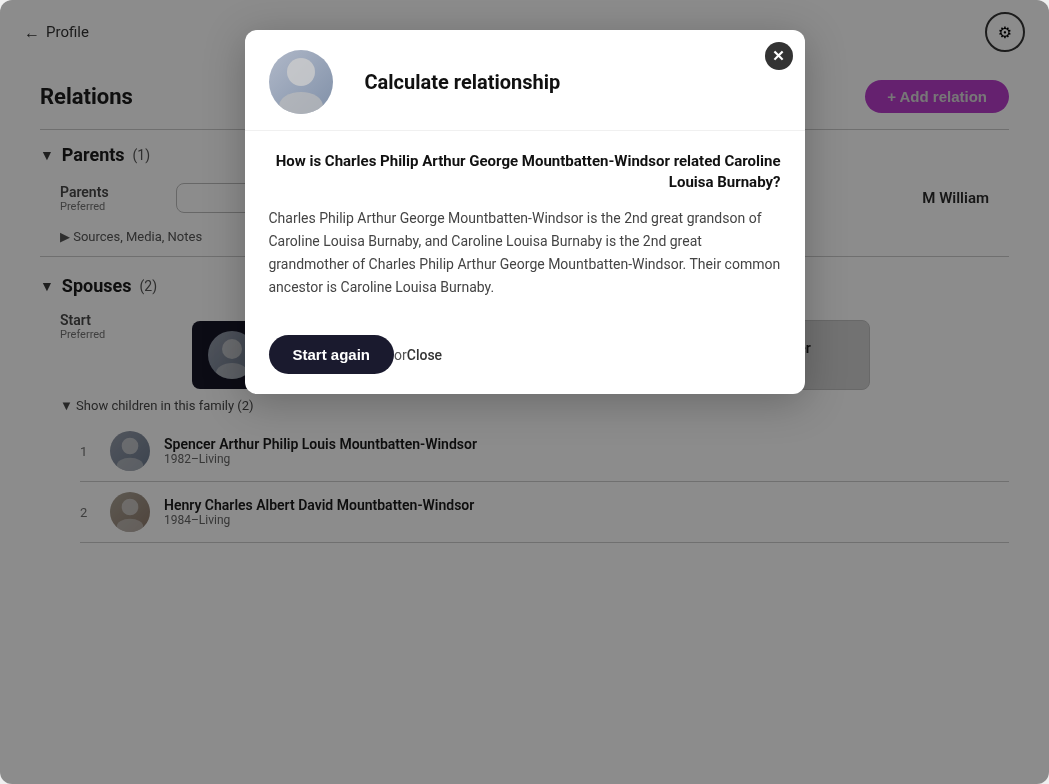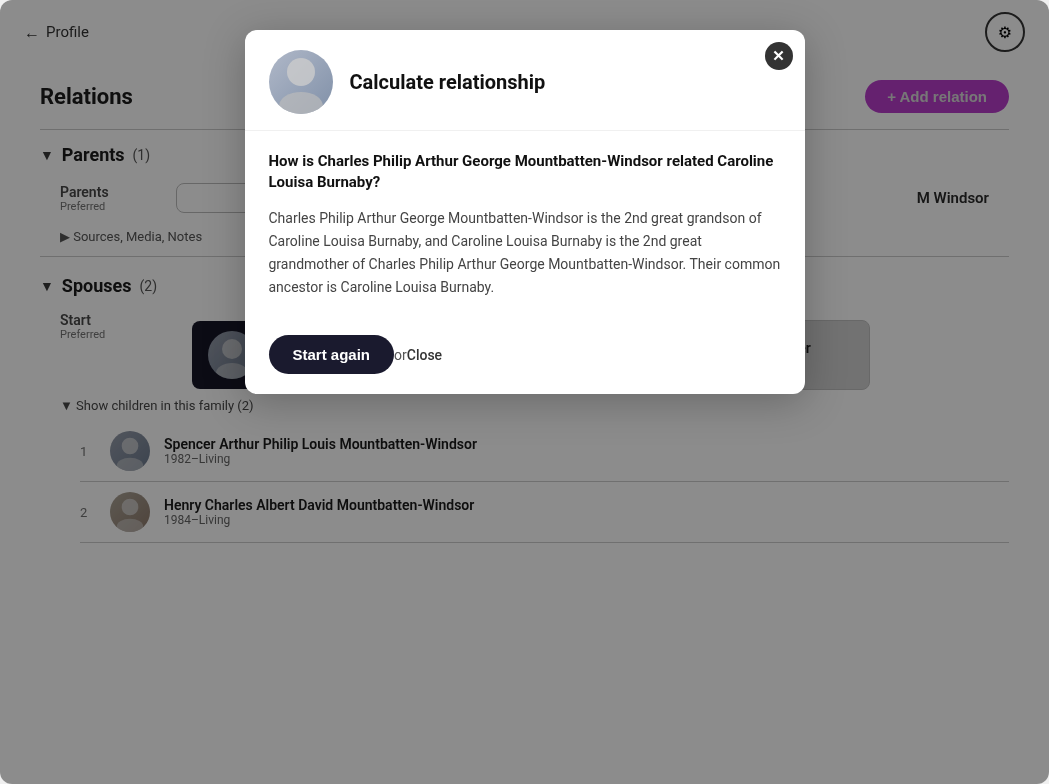--- a/index.html
+++ b/index.html
@@ -292,21 +292,21 @@
       width: 560px;
       max-width: 95%;
       position: relative;
       box-shadow: 0 8px 40px rgba(0,0,0,0.25);
       overflow: hidden;
     }
 
     .modal-header {
       display: flex;
       align-items: center;
-      gap: 17px;
+      gap: 32px;
       padding: 20px 24px 16px;
       border-bottom: 1px solid #f0f0f0;
     }
 
     .modal-avatar {
       width: 64px;
       height: 64px;
       border-radius: 50%;
       background: #888;
       overflow: hidden;
@@ -353,20 +353,21 @@
       max-height: 260px;
       overflow-y: auto;
     }
 
     .modal-question {
       font-size: 15px;
       font-weight: 700;
       color: #111;
       margin-bottom: 14px;
       line-height: 1.4;
+      text-align: right;
     }
 
     .modal-answer {
       font-size: 14px;
       color: #444;
       line-height: 1.65;
     }
 
     .modal-footer {
       padding: 16px 24px 20px;
@@ -441,21 +442,21 @@
       <span class="section-title">Parents</span>
       <span class="badge">(1)</span>
     </div>
 
     <div class="parents-row">
       <div>
         <div class="row-label">Parents</div>
         <div class="row-sublabel">Preferred</div>
       </div>
       <div class="person-card-outline"></div>
-      <div class="person-name-right">M Windsor</div>
+      <div class="person-name-right">M William</div>
     </div>
 
     <div class="sources-row">▶ Sources, Media, Notes</div>
 
     <hr class="divider">
 
     <div class="spouses-section">
       <div class="section-header">
         <span class="chevron">▼</span>
         <span class="section-title">Spouses</span>

